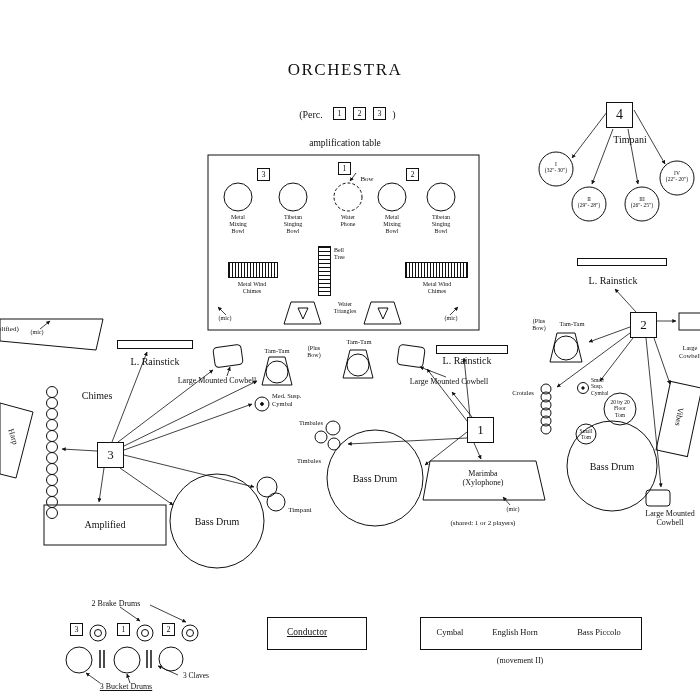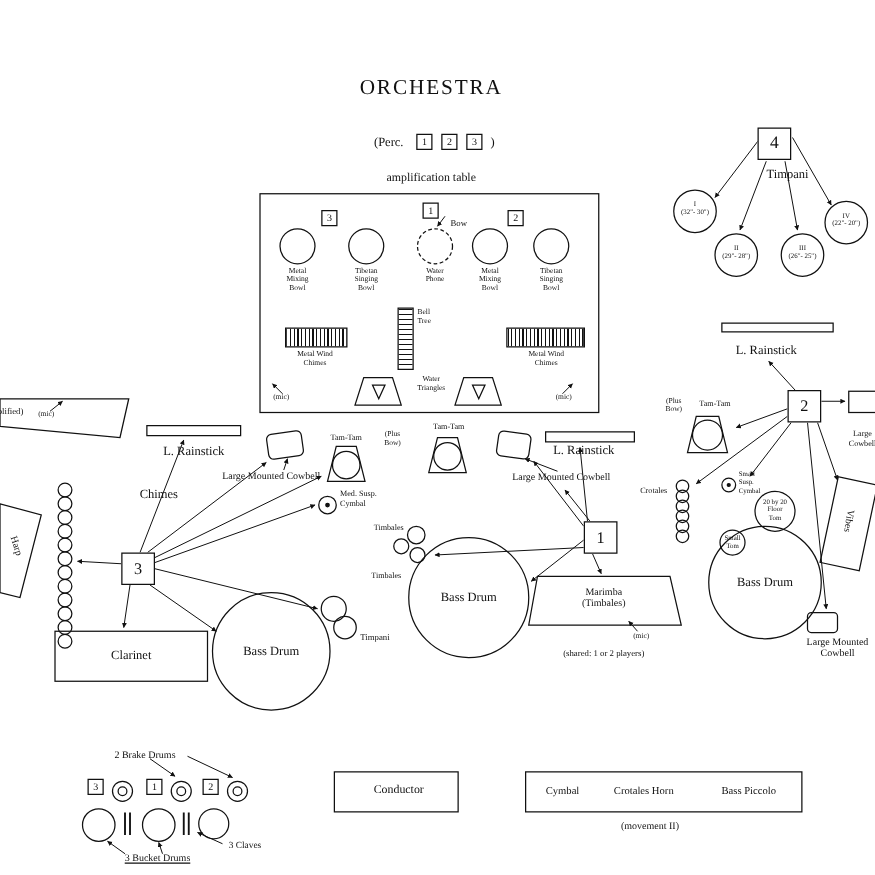--- a/index.html
+++ b/index.html
@@ -283,62 +283,62 @@
 <div class="lbl fs6" style="left:298px; top:345px; width:32px;">(Plus
 Bow)</div>
 <div class="lbl fs65" style="left:338px; top:338px; width:42px;">Tam-Tam</div>
 <div class="lbl fs9" style="left:428px; top:355px; width:78px;">L. Rainstick</div>
 
 <div class="lbl fs8" style="left:158px; top:376px; width:118px;">Large Mounted Cowbell</div>
 <div class="lbl fs8" style="left:390px; top:377px; width:118px;">Large Mounted Cowbell</div>
 <div class="lbl fs8" style="left:640px; top:509px; width:60px;">Large Mounted
 Cowbell</div>
 
-<div class="lbl fs9" style="left:76px; top:390px; width:42px;margin-left:30px;">Chimes</div>
+<div class="lbl fs9" style="left:76px; top:390px; width:42px;">Chimes</div>
 <div class="lbl fs65 laleft" style="left:272px; top:392px; width:44px;">Med. Susp.
 Cymbal</div>
 <div class="lbl fs65" style="left:506px; top:389px; width:34px;">Crotales</div>
 <div class="lbl fs55 laleft" style="left:591px; top:377px; width:32px;">Small
 Susp.
 Cymbal</div>
 <div class="lbl fs55" style="left:600px; top:399px; width:40px;">20 by 20
 Floor
 Tom</div>
 <div class="lbl fs55" style="left:574px; top:428px; width:24px;">Small
 Tom</div>
 
 <div class="lbl fs65" style="left:292px; top:419px; width:38px;">Timbales</div>
 <div class="lbl fs65" style="left:290px; top:457px; width:38px;">Timbales</div>
 
 <div class="lbl fs9" style="left:337px; top:473px; width:76px;">Bass Drum</div>
 <div class="lbl fs9" style="left:179px; top:516px; width:76px;">Bass Drum</div>
 <div class="lbl fs9" style="left:574px; top:461px; width:76px;">Bass Drum</div>
 
 <div class="lbl fs7" style="left:280px; top:506px; width:40px;">Timpani</div>
-<div class="lbl fs9" style="left:44px; top:519px; width:122px;">Clarinet</div>
+<div class="lbl fs9" style="left:44px; top:519px; width:122px;">Amplified</div>
 
 <div class="lbl fs8" style="left:440px; top:469px; width:86px;">Marimba
-(Timbales)</div>
+(Xylophone)</div>
 <div class="lbl fs6" style="left:500px; top:506px; width:26px;">(mic)</div>
 <div class="lbl fs7" style="left:425px; top:519px; width:116px;">(shared: 1 or 2 players)</div>
 
 <div class="lbl fs8 rot-vibes" style="left:659px; top:412px; width:40px;">Vibes</div>
 <div class="lbl fs8 rot-harp" style="left:-2px; top:432px; width:30px;">Harp</div>
 <div class="lbl fs7" style="left:-30px; top:325px; width:64px;">(Amplified)</div>
 <div class="lbl fs6" style="left:24px; top:329px; width:26px;">(mic)</div>
 
 <div class="lbl fs8" style="left:78px; top:599px; width:76px;">2 Brake Drums</div>
 <div class="smbox" style="left:70px; top:623px;">3</div>
 <div class="smbox" style="left:117px; top:623px;">1</div>
 <div class="smbox" style="left:162px; top:623px;">2</div>
 <div class="lbl fs8" style="left:86px; top:682px; width:80px;text-decoration:underline;">3 Bucket Drums</div>
 <div class="lbl fs75" style="left:172px; top:672px; width:48px;">3 Claves</div>
 
 <div class="boxpanel" style="left:267px; top:617px; width:100px; height:33px;"></div>
-<div class="lbl fs95" style="left:269px; top:627px; width:100px;">Conductor</div>
+<div class="lbl fs95" style="left:257px; top:627px; width:100px;text-decoration:underline;">Conductor</div>
 
 <div class="boxpanel" style="left:420px; top:617px; width:222px; height:33px;"></div>
 <div class="lbl fs85" style="left:425px; top:627px; width:50px;">Cymbal</div>
-<div class="lbl fs85" style="left:483px; top:627px; width:64px;">Crotales Horn</div>
+<div class="lbl fs85" style="left:483px; top:627px; width:64px;">English Horn</div>
 <div class="lbl fs85" style="left:566px; top:627px; width:66px;">Bass Piccolo</div>
 <div class="lbl fs8" style="left:470px; top:656px; width:100px;">(movement II)</div>
 
 </div>
 
 </body></html>

